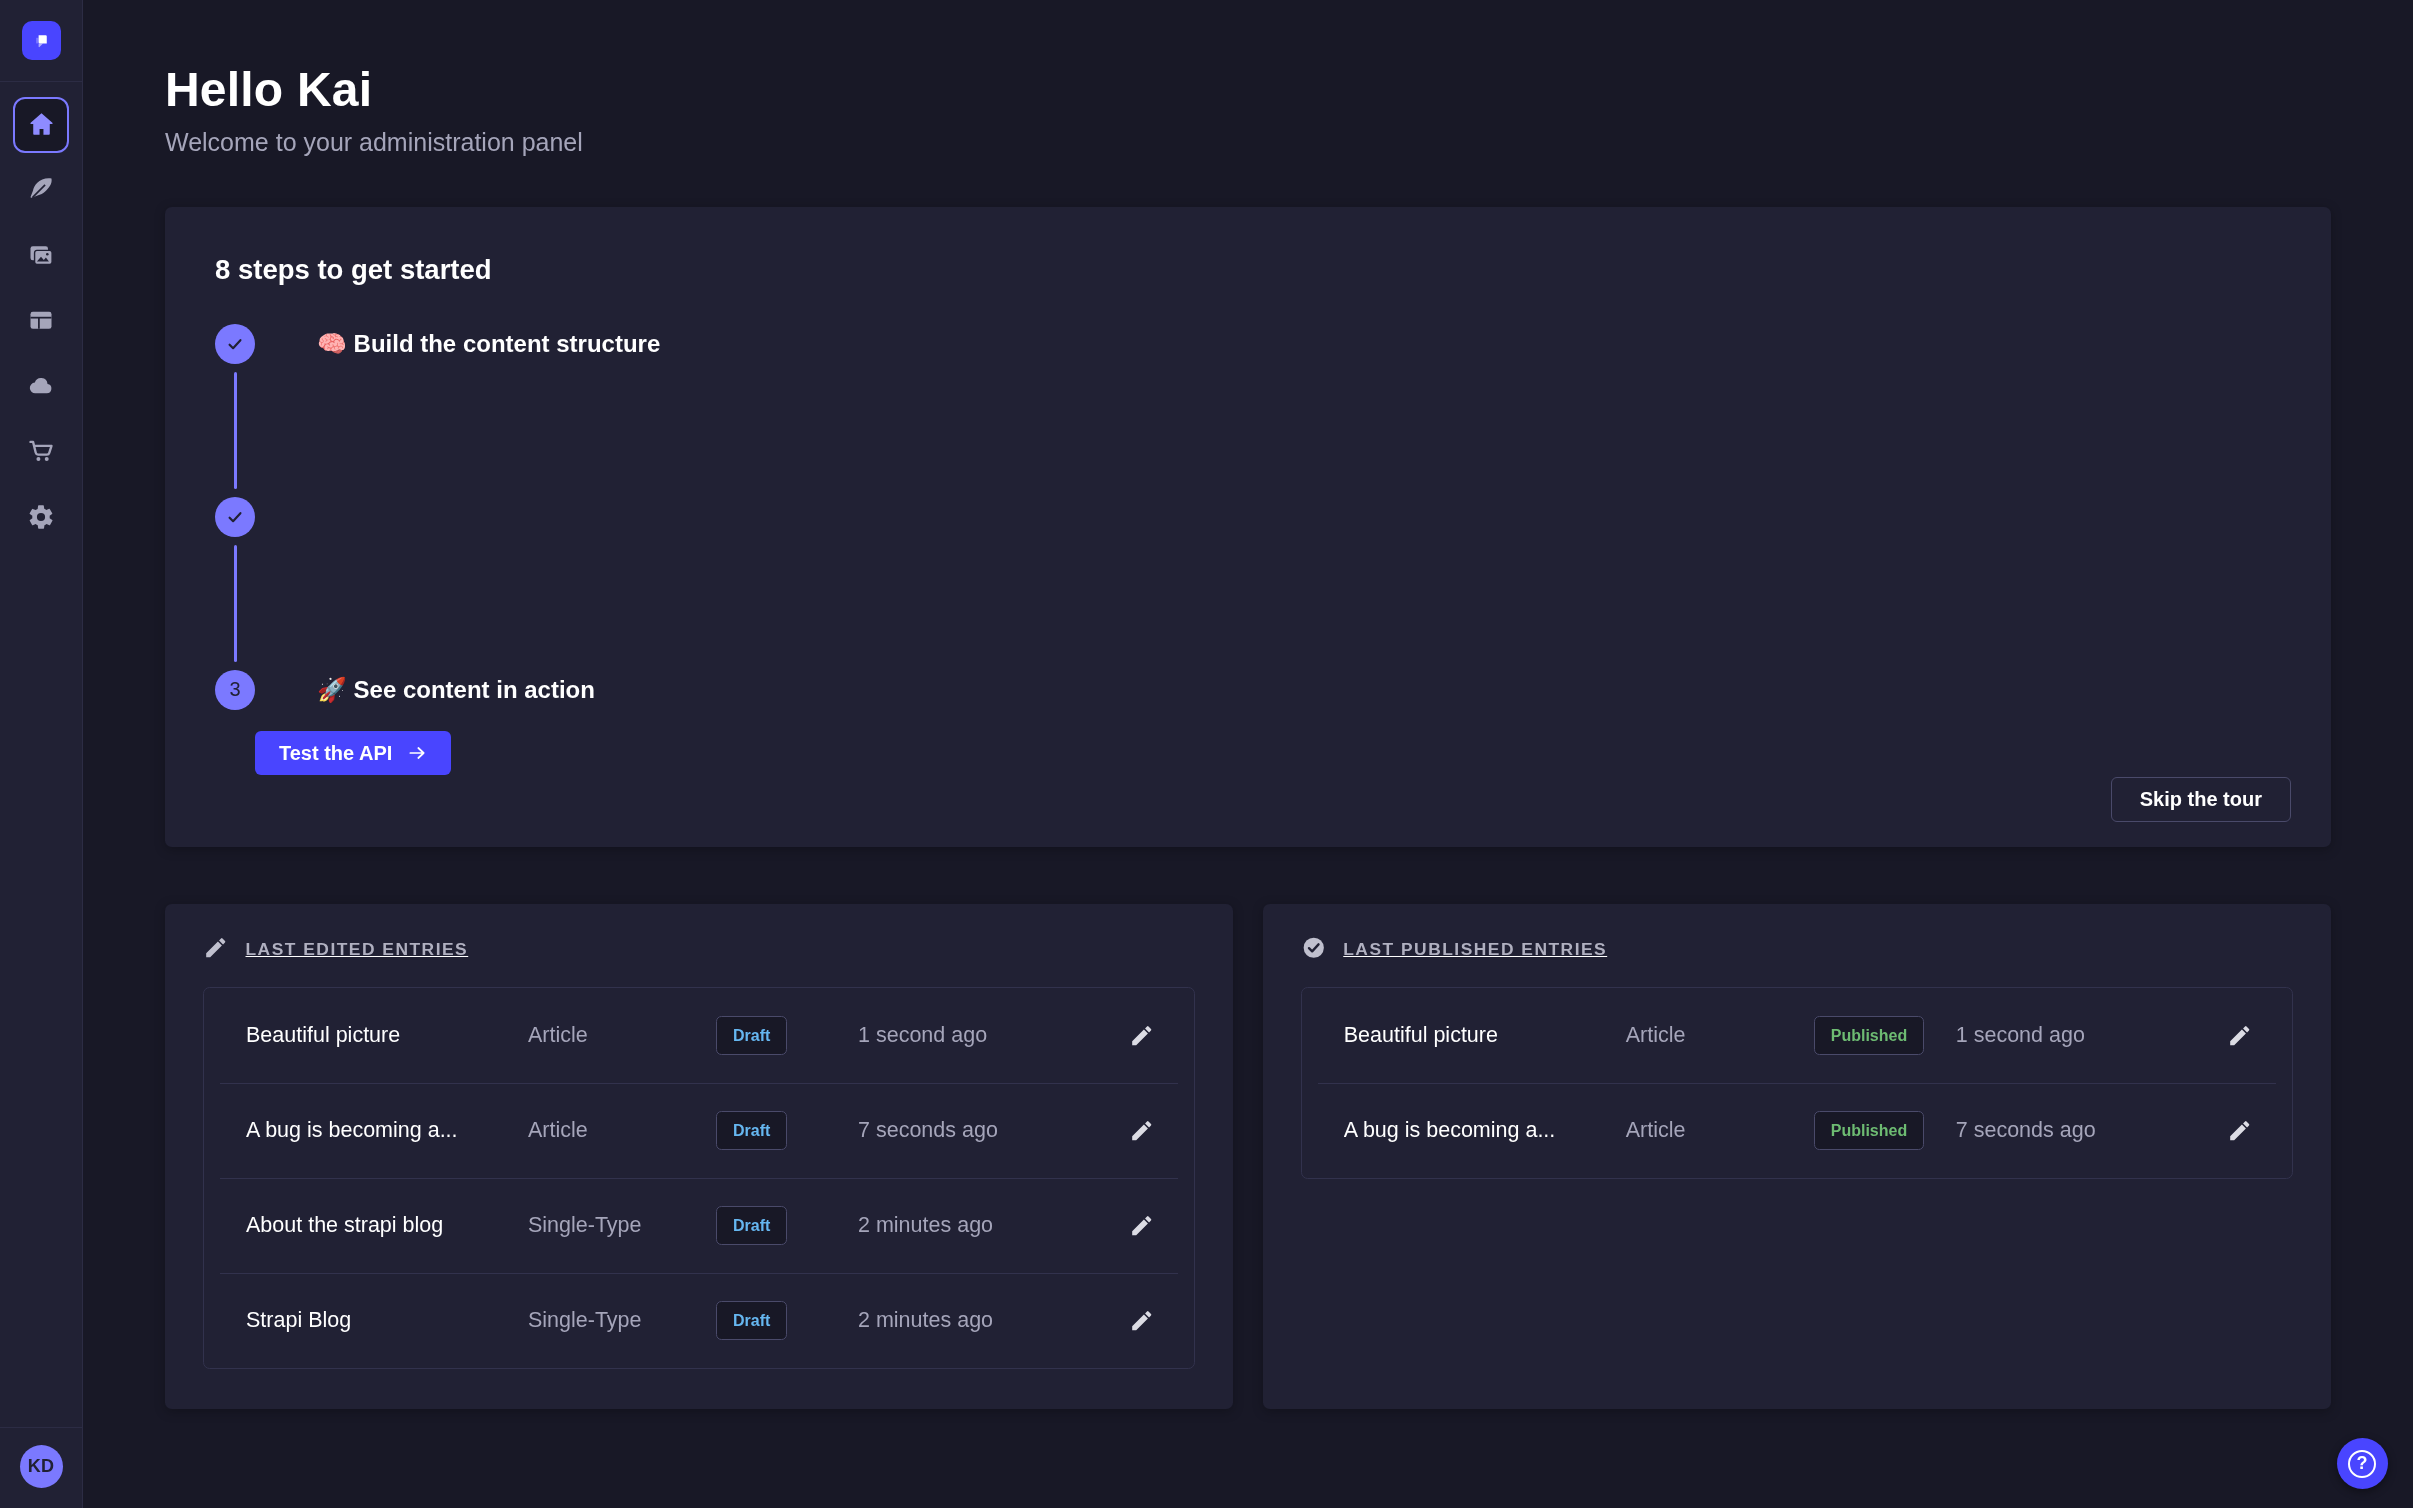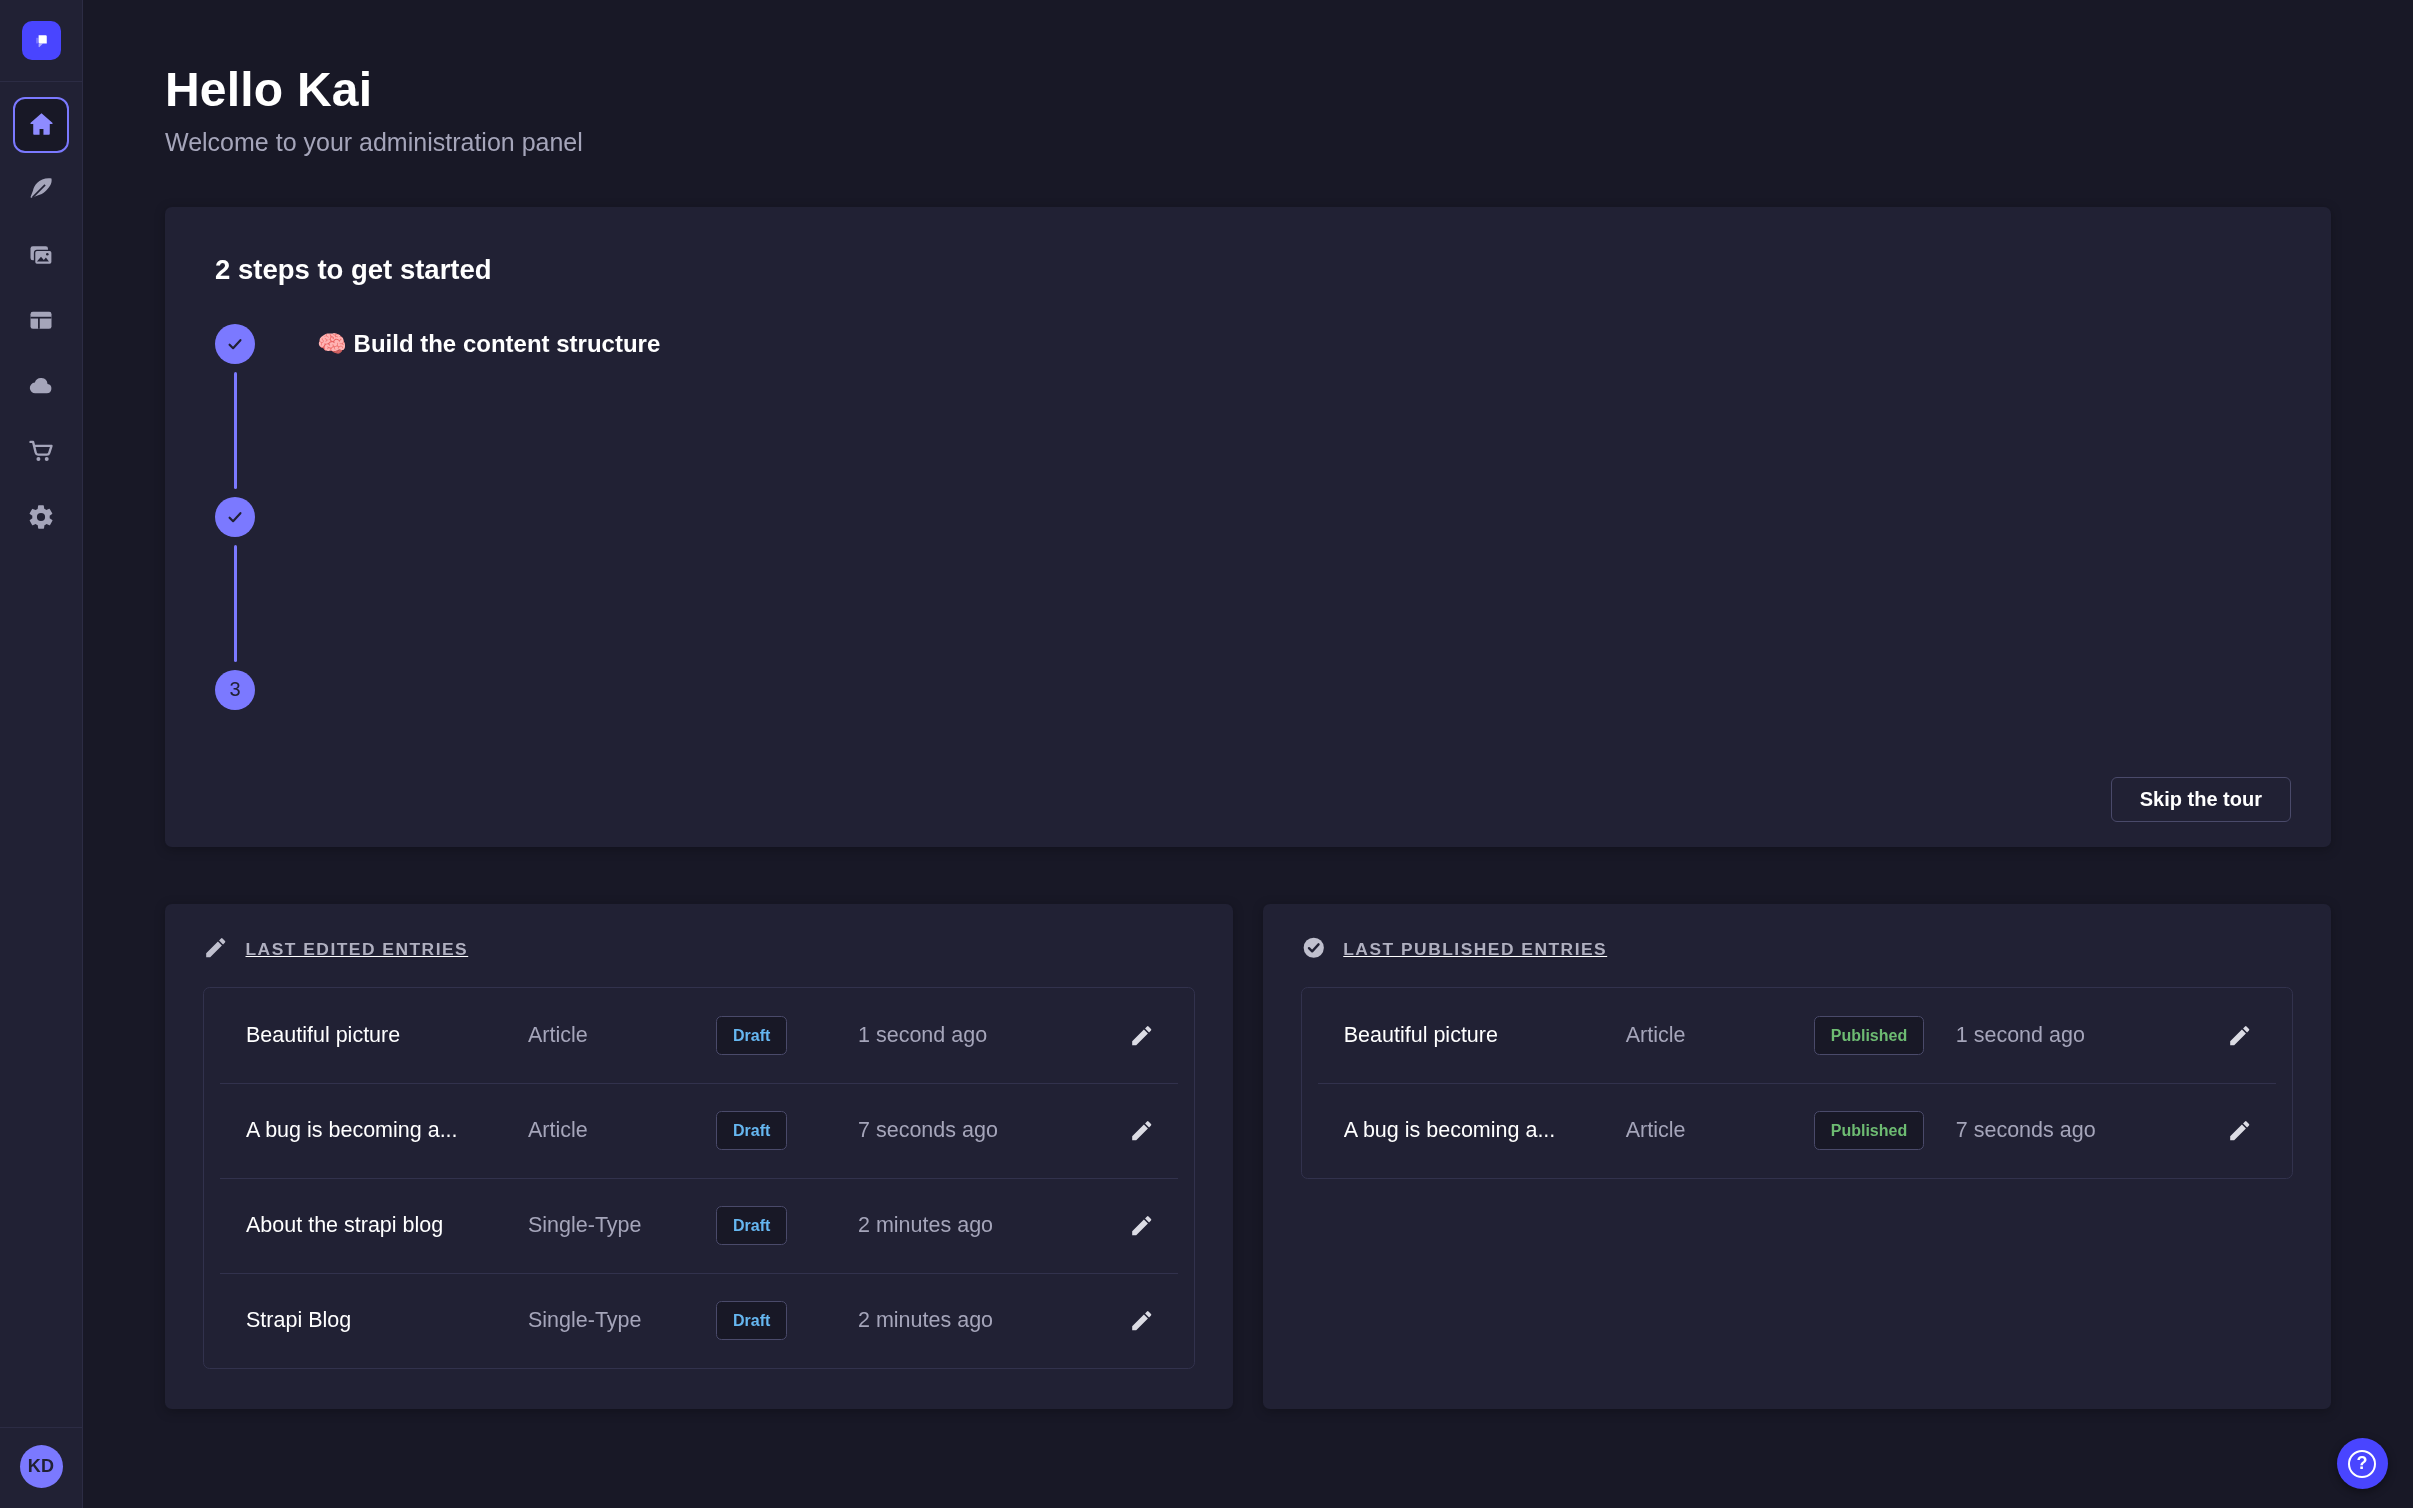--- a/index.html
+++ b/index.html
@@ -127,21 +127,21 @@
   <div class="side-bottom">
     <div class="avatar">KD</div>
   </div>
 </aside>
 
 <main class="main">
   <h1>Hello Kai</h1>
   <div class="subtitle">Welcome to your administration panel</div>
 
   <section class="tour-card">
-    <div class="tour-title">2 steps to get started</div>
+    <div class="tour-title">8 steps to get started</div>
 
     <div class="steps">
       <div class="step">
         <div class="bullet">
           <svg width="20" height="20" viewBox="0 0 24 24">
               <path d="M5.5 12.8l4.2 4.2 8.8-9.6" fill="none" stroke="#212134" stroke-width="2.6" stroke-linecap="round" stroke-linejoin="round"></path>
             </svg>
         </div>
         <div class="step-label">🧠 Build the content structure</div>
       </div>
@@ -153,20 +153,29 @@
           <svg width="20" height="20" viewBox="0 0 24 24">
               <path d="M5.5 12.8l4.2 4.2 8.8-9.6" fill="none" stroke="#212134" stroke-width="2.6" stroke-linecap="round" stroke-linejoin="round"></path>
             </svg>
         </div>
       </div>
 
       <div class="connector"></div>
 
       <div class="step">
         <div class="bullet">3</div>
+        <div>
+          <div class="step-label">🚀 See content in action</div>
+          <button class="primary-btn">
+            <span>Test the API</span>
+            <svg width="20" height="20" viewBox="0 0 30 30">
+              <path d="M5 15h19M17 7.5 25 15l-8 7.5" fill="none" stroke="#ffffff" stroke-width="2.6" stroke-linecap="round" stroke-linejoin="round"></path>
+            </svg>
+          </button>
+        </div>
       </div>
     </div>
 
     <button class="skip-btn">Skip the tour</button>
   </section>
 
   <div class="entries-wrap">
 
     <section class="entries-card">
       <div class="entries-head">

